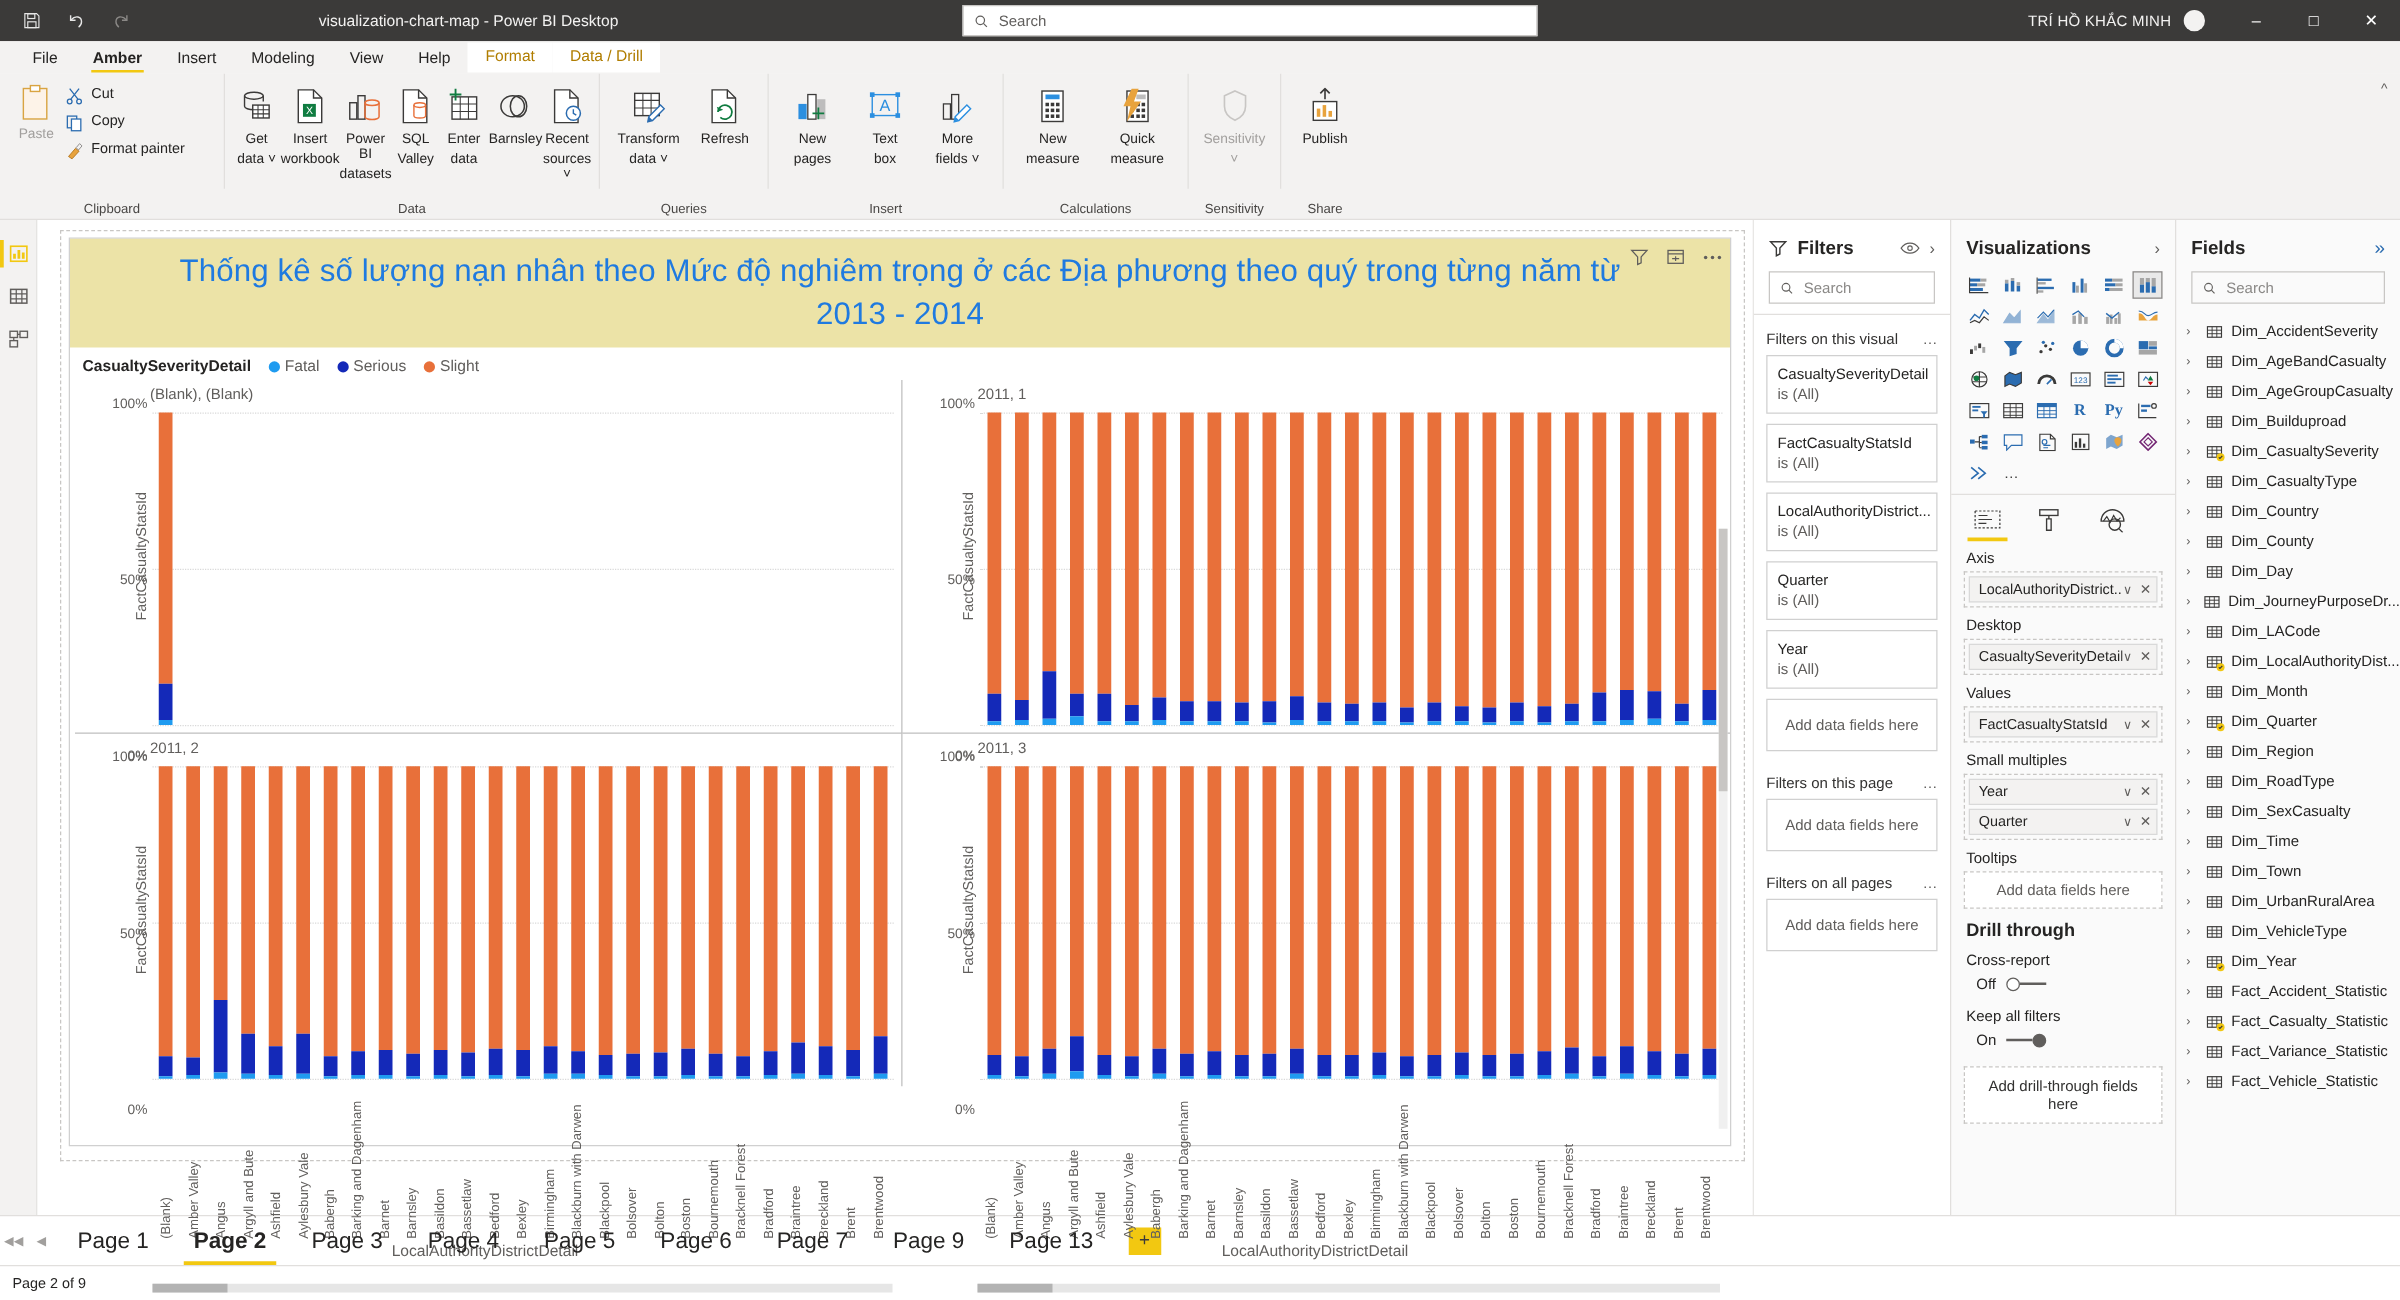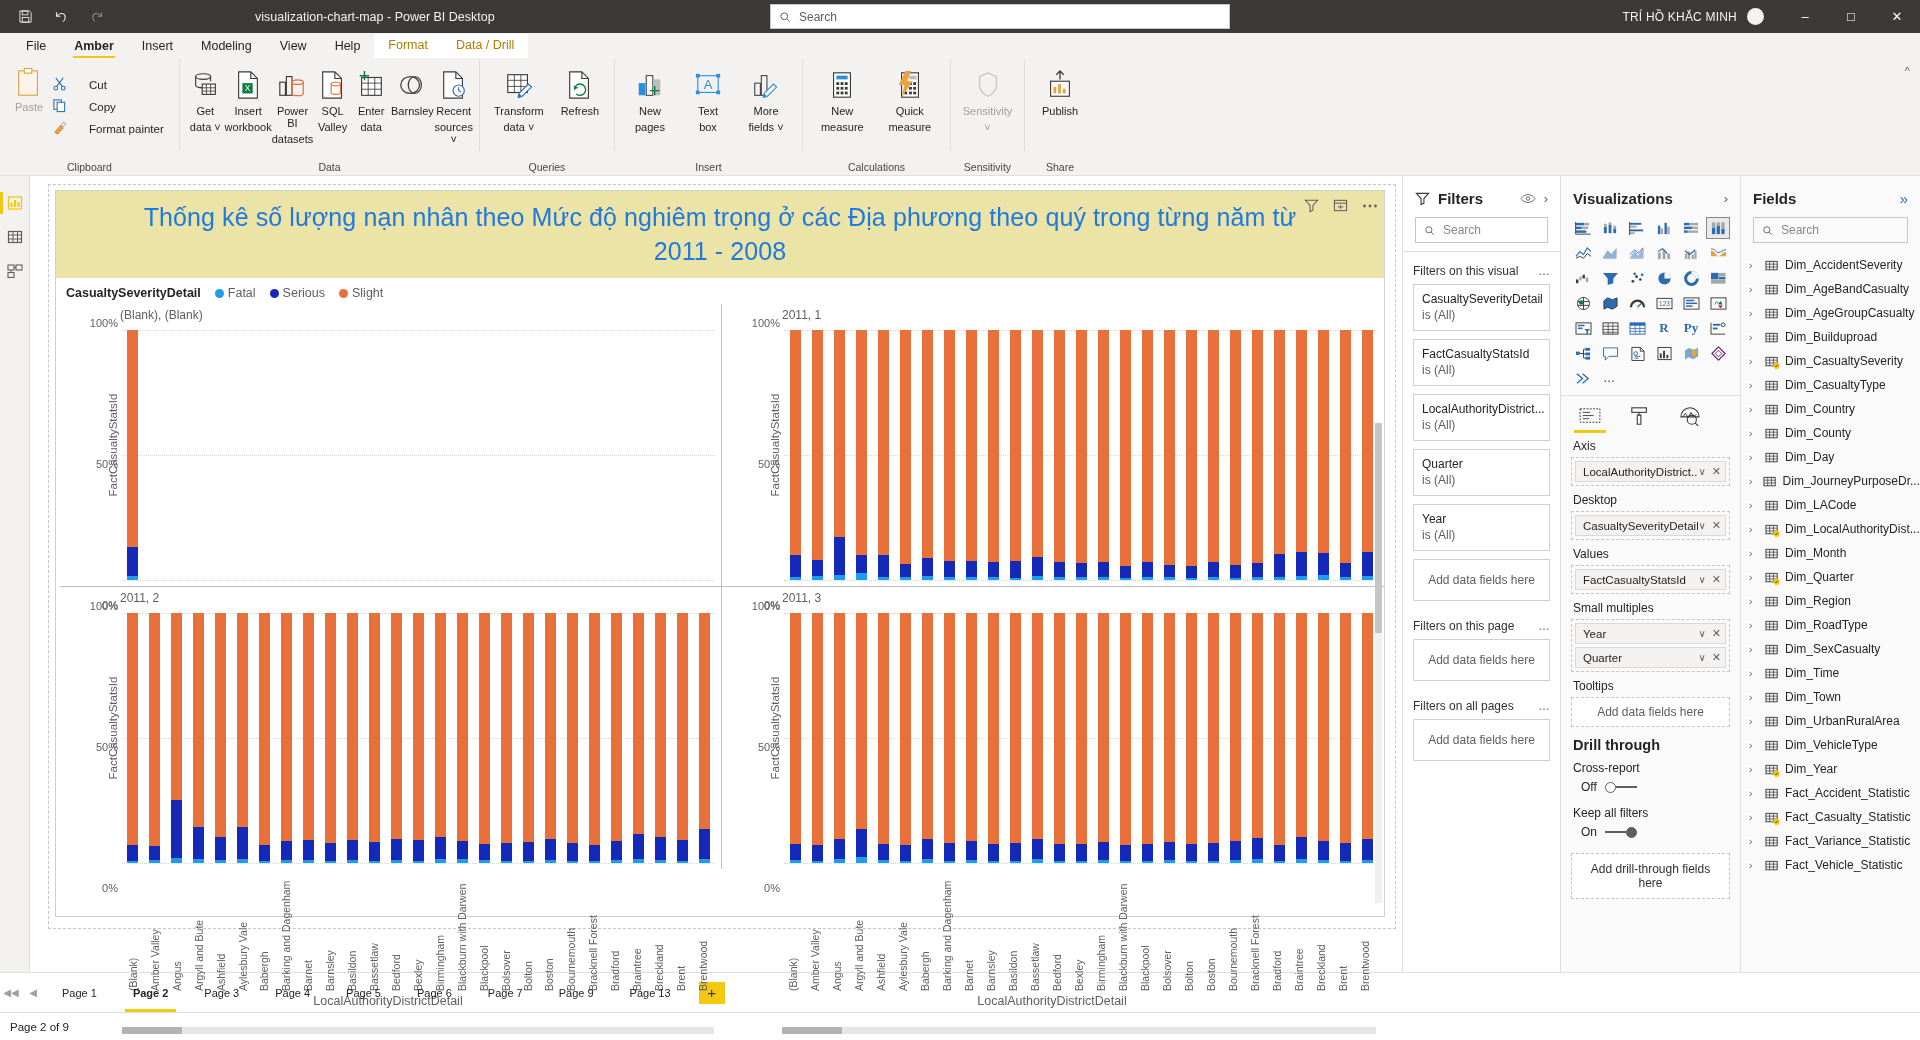--- a/index.html
+++ b/index.html
@@ -41,21 +41,21 @@
   .ribbon { height:117px; background:#f3f2f1; position:relative; border-bottom:1px solid #e1dfdd; }
   .rgroups { display:flex; height:92px; }
   .rgroup { display:flex; align-items:flex-start; border-right:1px solid #e1dfdd; padding:4px 6px 0; position:relative; }
   .rgroup:last-child { border-right:none; }
   .glabel { position:absolute; bottom:-22px; width:100%; left:0; text-align:center; font-size:10.5px; color:#484644; }
   .rbtn { width:58px; display:flex; flex-direction:column; align-items:center; justify-content:flex-start; padding-top:6px; color:#252423; }
   .rbtn .lbl { font-size:11px; text-align:center; line-height:12px; margin-top:4px; }
   .rbtn .ic { height:32px; display:flex; align-items:center; justify-content:center; }
   .rbtn.dis { color:#a19f9d; }
   .clipcol { display:flex; flex-direction:column; justify-content:center; padding-top:6px; }
-  .cliprow { display:flex; align-items:flex-end; gap:22px; height:22px; font-size:11.5px; }
+  .cliprow { display:flex; align-items:flex-start; gap:6px; height:22px; font-size:11.5px; }
   .paste { width:46px; display:flex; flex-direction:column; align-items:center; color:#a19f9d; padding-top:4px; }
   .ribbon-collapse { position:absolute; right:10px; top:6px; color:#605e5c; font-size:11px; }
 
   
   .main { display:flex; height:calc(1040px - 33px - 26px - 117px - 68px); }
   .leftrail { width:30px; background:#f3f2f1; border-right:1px solid #e1dfdd; padding-top:10px; }
   .lr-item { height:34px; display:flex; align-items:center; justify-content:center; color:#605e5c; position:relative; }
   .lr-item.active { color:#f2c811; }
   .lr-item.active::before { content:""; position:absolute; left:0; top:6px; bottom:6px; width:3px; background:#f2c811; }
 
@@ -155,21 +155,21 @@
 
   .fields-pane { width:180px; background:#fafafa; }
   .fld-list { padding:2px 0 0 8px; overflow:hidden; }
   .fld { display:flex; align-items:center; gap:6px; height:24px; font-size:12px; color:#252423; }
   .fld .chev { color:#605e5c; font-size:10px; width:10px; }
   .tblicon { position:relative; width:14px; height:13px; }
 
   
   .pagebar { height:40px; background:#fff; border-top:1px solid #e1dfdd; display:flex; align-items:stretch; }
   .pnav { width:22px; display:flex; align-items:center; justify-content:center; color:#a19f9d; font-size:10px; }
-  .ptab { padding:0 18px; display:flex; align-items:center; font-size:11px; color:#252423; position:relative; }
+  .ptab { padding:0 18px; display:flex; align-items:center; font-size:18px; color:#252423; position:relative; }
   .ptab.active { font-weight:bold; }
   .ptab.active::after { content:""; position:absolute; left:10px; right:10px; bottom:0; height:3px; background:#f2c811; }
   .padd { width:26px; height:22px; background:#f2c811; display:flex; align-items:center; justify-content:center; align-self:center; margin-left:10px; font-size:15px; color:#3b3a39; }
   .statusbar { height:28px; background:#fff; border-top:1px solid #e1dfdd; display:flex; align-items:center; padding-left:10px; font-size:11.5px; color:#252423; }
 
   svg { display:block; }
 </style>
 </head>
 <body>
 
@@ -539,21 +539,21 @@
             </div>
           <div class="vhandle">
               <svg width="16" height="6" viewBox="0 0 16 6">
                 <circle cx="2.5" cy="3" r="1.4" fill="#605e5c"></circle>
                 <circle cx="8" cy="3" r="1.4" fill="#605e5c"></circle>
                 <circle cx="13.5" cy="3" r="1.4" fill="#605e5c"></circle>
               </svg>
             </div>
         </div>
 
-        <div class="vtitle">Thống kê số lượng nạn nhân theo Mức độ nghiêm trọng ở các Địa phương theo quý trong từng năm từ 2011 - 2008</div>
+        <div class="vtitle">Thống kê số lượng nạn nhân theo Mức độ nghiêm trọng ở các Địa phương theo quý trong từng năm từ 2013 - 2014</div>
 
         <div class="vlegend">
           <span class="cap">CasualtySeverityDetail</span>
           <span class="lg">
               <span class="dot" style="background:#1f9bf0"></span>
               <span>Fatal</span>
             </span>
           <span class="lg">
               <span class="dot" style="background:#1429b8"></span>
               <span>Serious</span>

